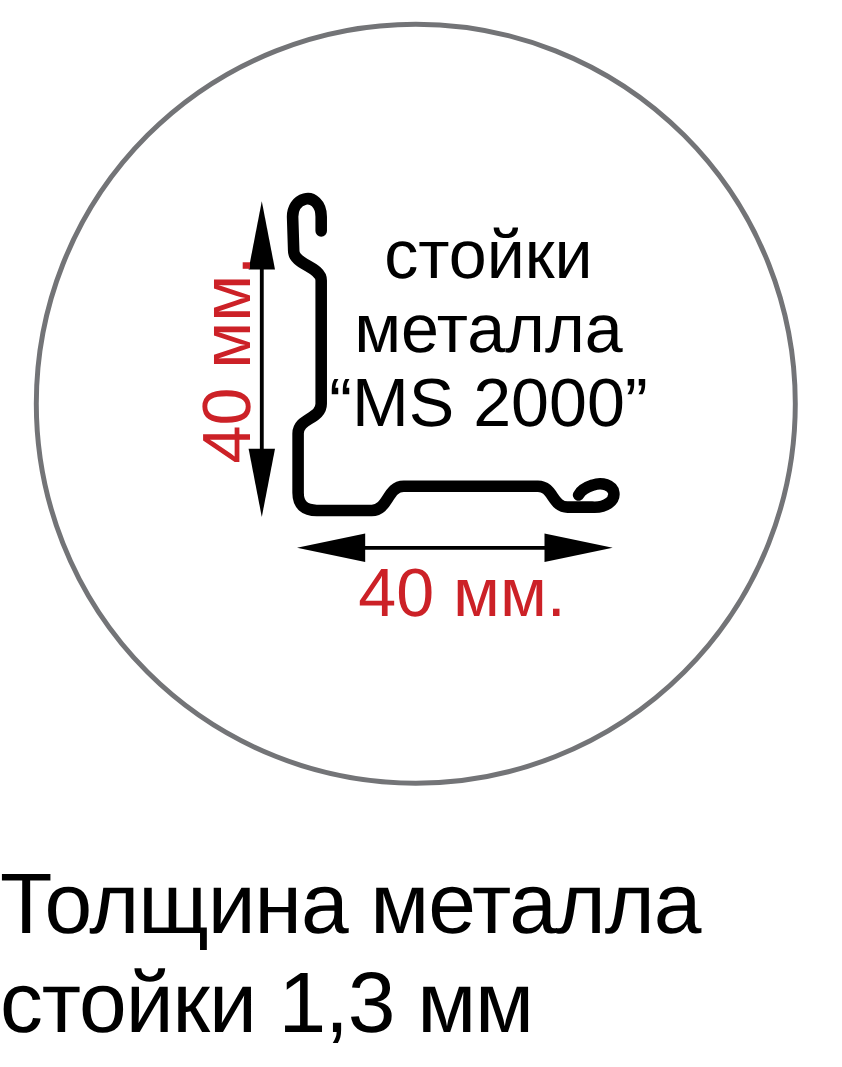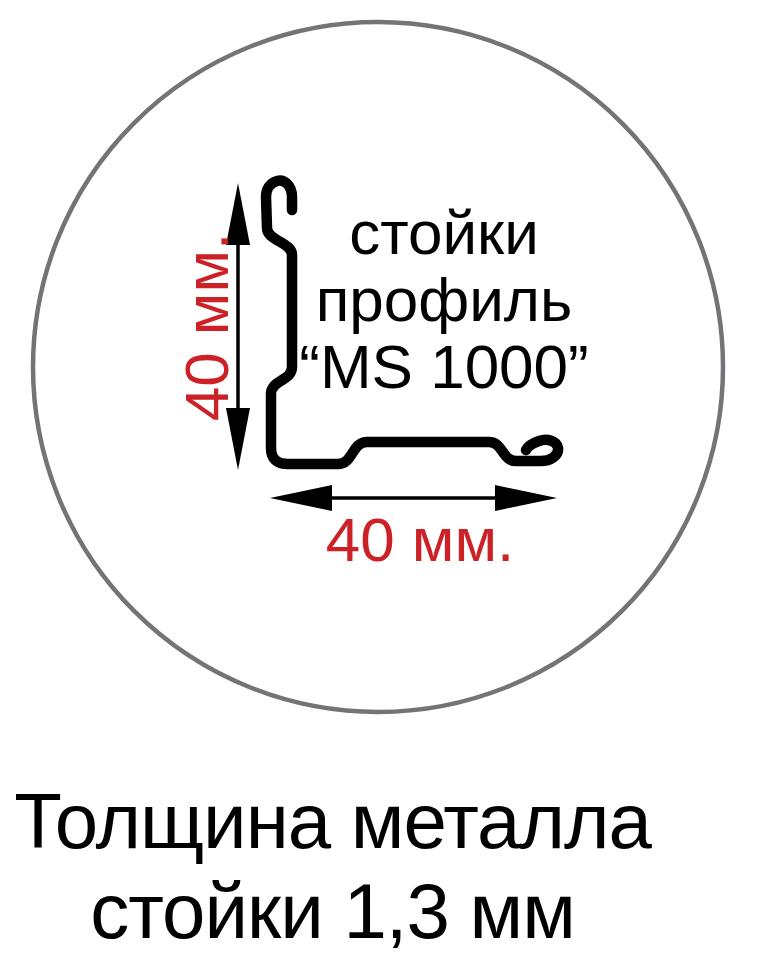--- a/index.html
+++ b/index.html
@@ -48,21 +48,20 @@
   }
   .dim-horizontal {
     left: 420px;
     top: 507px;
     transform: translateX(-50%);
   }
   .caption {
     left: 0;
     top: 776px;
     width: 665px;
-    text-align: center;
     font-size: 78px;
     line-height: 90px;
     letter-spacing: -1px;
     color: #000000;
   }
 </style>
 </head>
 <body>
 
 <div class="stage">
@@ -98,22 +97,22 @@
 
     <g>
       <line x1="300" y1="498" x2="528" y2="498" stroke-width="3.5" stroke="#000000"></line>
       <polygon points="270,498 332,485 332,511" fill="#000000"></polygon>
       <polygon points="557,498 495,485 495,511" fill="#000000"></polygon>
     </g>
   </svg>
 
   <div class="txt profile-label">
     <div>стойки</div>
-    <div>профиль</div>
-    <div>“MS 1000”</div>
+    <div>металла</div>
+    <div>“MS 2000”</div>
   </div>
 
   <div class="txt dim-label dim-vertical" style="color: rgb(204, 33, 39);">40 мм.</div>
 
   <div class="txt dim-label dim-horizontal" style="color: rgb(204, 33, 39);">40 мм.</div>
 
   <div class="txt caption">
     <div>Толщина металла</div>
     <div>стойки 1,3 мм</div>
   </div>

